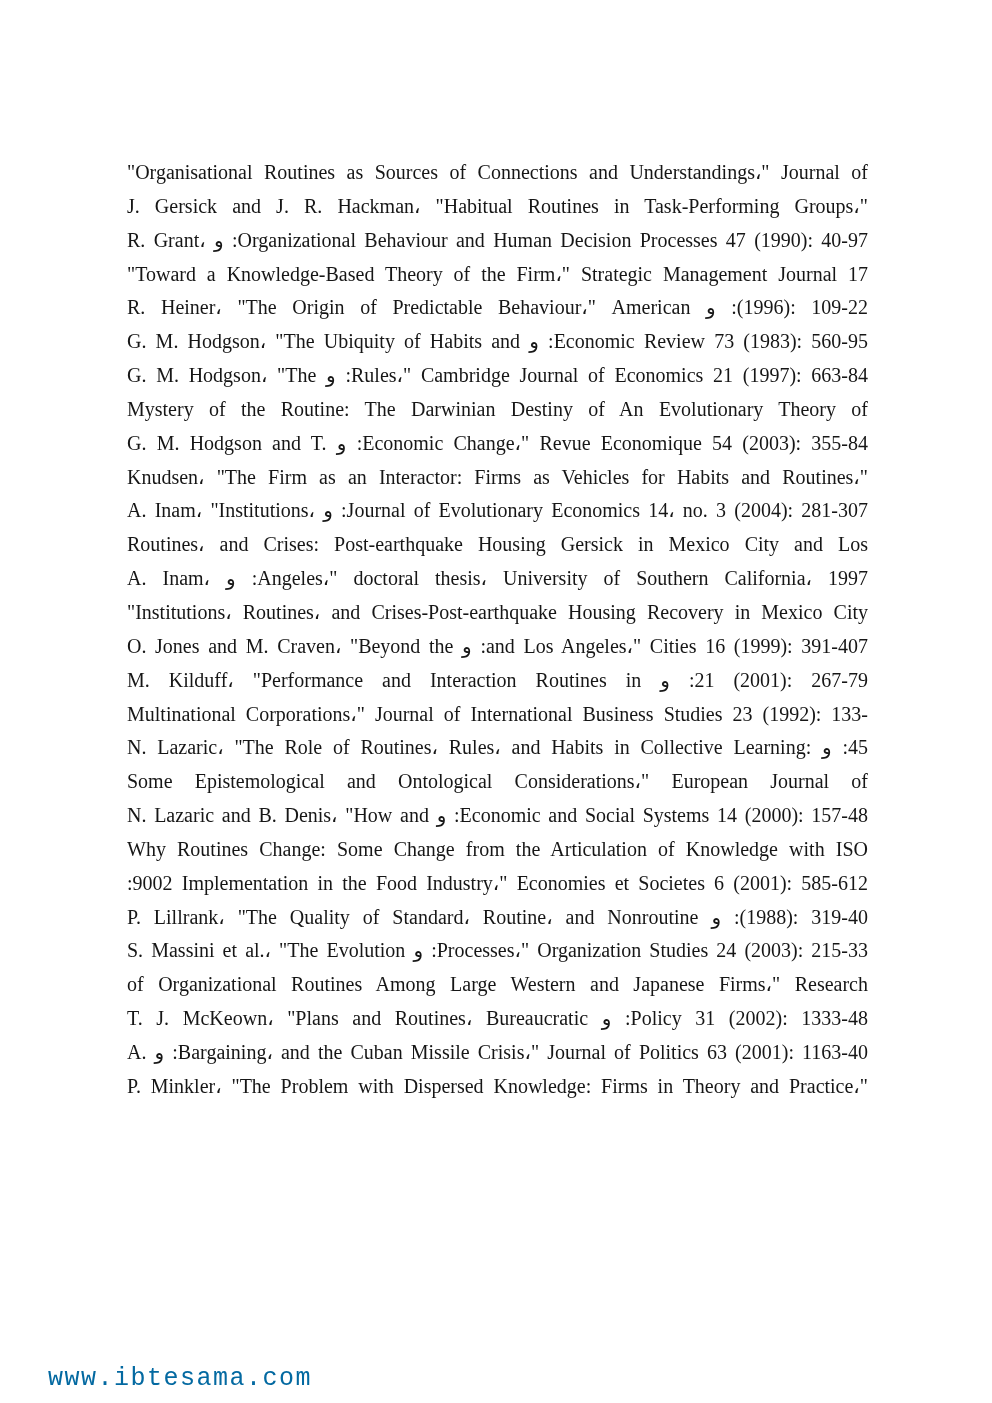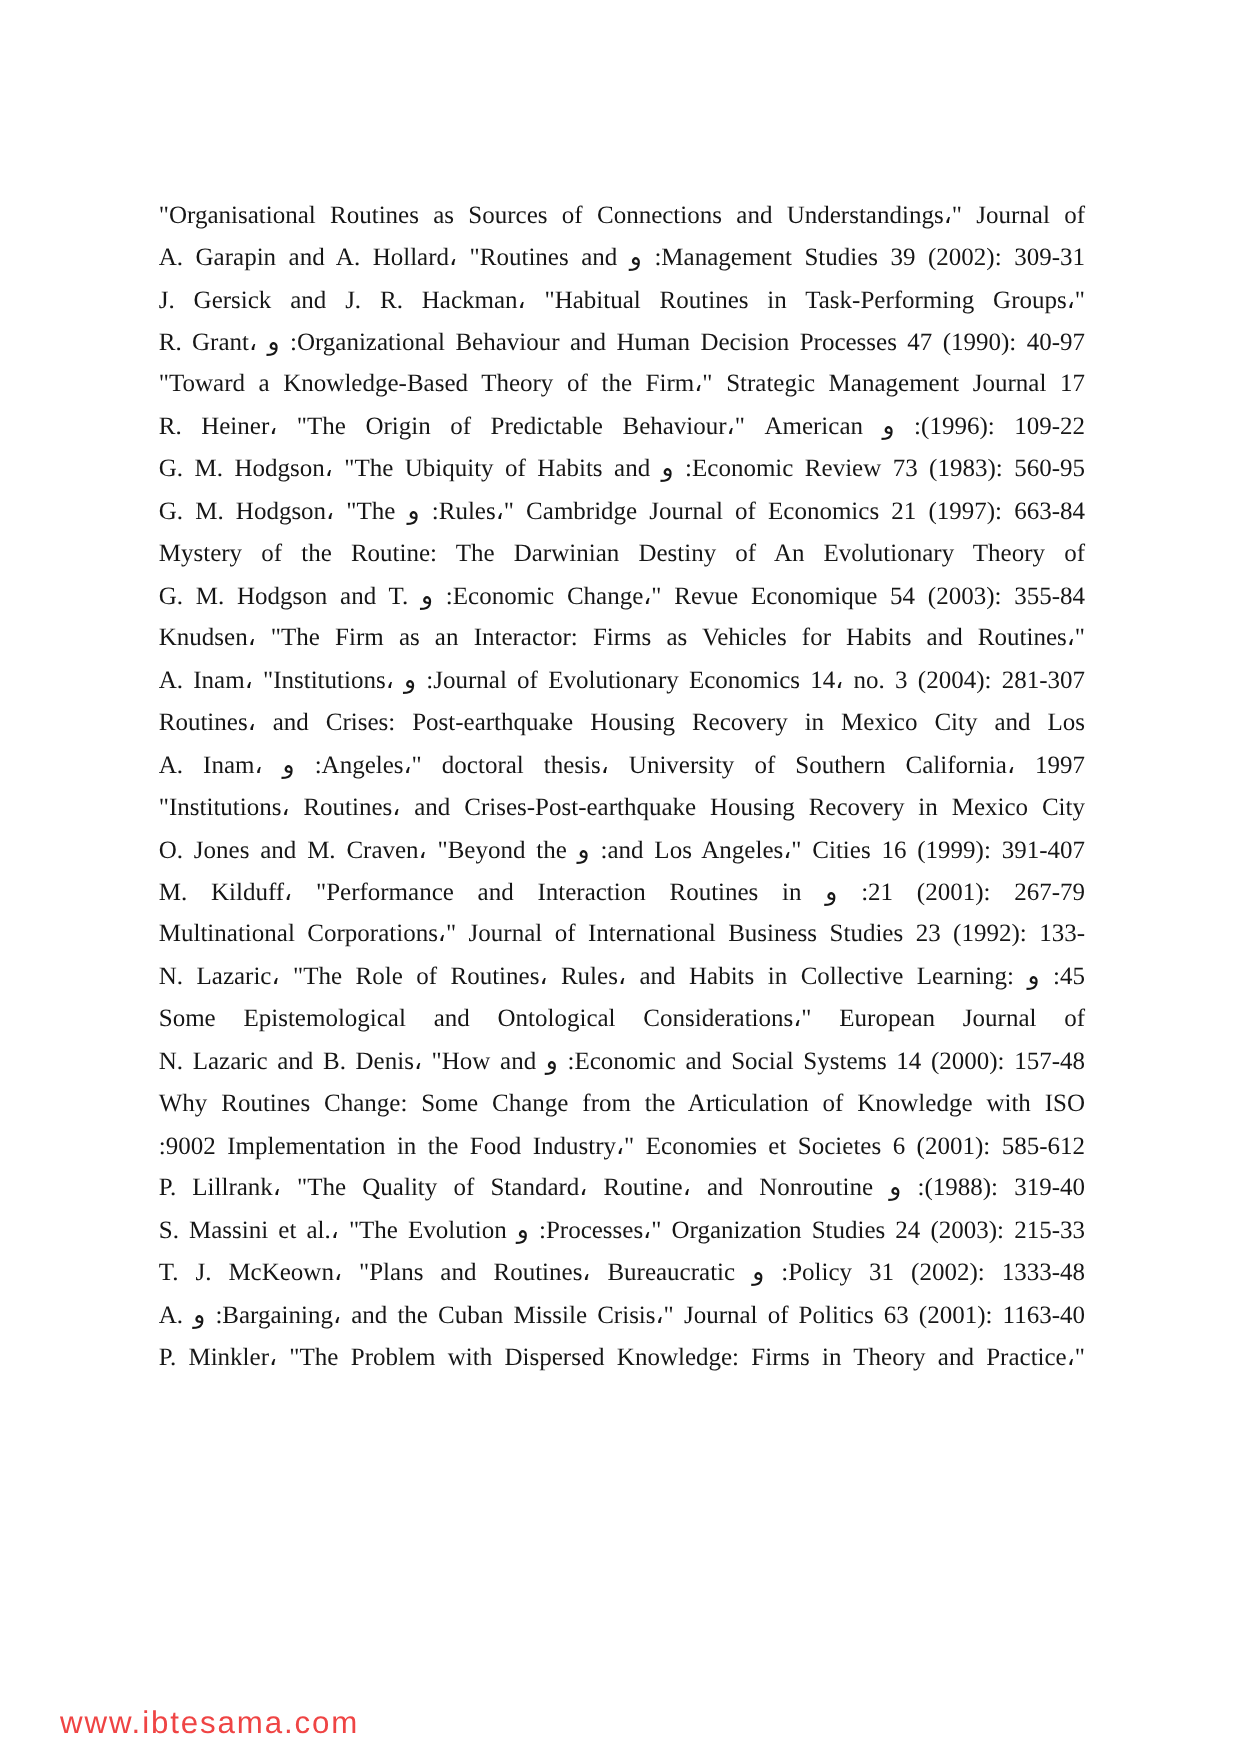--- a/index.html
+++ b/index.html
@@ -31,55 +31,55 @@
     text-align: justify;
     text-align-last: justify;
     -moz-text-align-last: justify;
     white-space: normal;
     overflow: visible;
   }
   .watermark {
     position: absolute;
     left: 48px;
     top: 1364px;
-    font-family: Liberation Sans, sans-serif;
+    font-family: Liberation Mono, monospace;
     font-size: 25px;
     letter-spacing: 1.5px;
-    color: #ef4444;
+    color: #0369a1;
     user-select: none;
   }
 </style>
 </head>
 <body>
 
 <div class="page">
   <div class="text-block" id="bibliography-lines">
       <div class="line">"Organisational Routines as Sources of Connections and Understandings،" Journal of</div>
-      <div class="line">A. Garapin and A. Hollard، "Routines and و‎ :Management Studies 39 (2002): 309-31</div>
       <div class="line">J. Gersick and J. R. Hackman، "Habitual Routines in Task-Performing Groups،"</div>
       <div class="line">R. Grant، و‎ :Organizational Behaviour and Human Decision Processes 47 (1990): 40-97</div>
       <div class="line">"Toward a Knowledge-Based Theory of the Firm،" Strategic Management Journal 17</div>
       <div class="line">R. Heiner، "The Origin of Predictable Behaviour،" American و‎ :(1996): 109-22</div>
       <div class="line">G. M. Hodgson، "The Ubiquity of Habits and و‎ :Economic Review 73 (1983): 560-95</div>
       <div class="line">G. M. Hodgson، "The و‎ :Rules،" Cambridge Journal of Economics 21 (1997): 663-84</div>
       <div class="line">Mystery of the Routine: The Darwinian Destiny of An Evolutionary Theory of</div>
       <div class="line">G. M. Hodgson and T. و‎ :Economic Change،" Revue Economique 54 (2003): 355-84</div>
       <div class="line">Knudsen، "The Firm as an Interactor: Firms as Vehicles for Habits and Routines،"</div>
       <div class="line">A. Inam، "Institutions، و‎ :Journal of Evolutionary Economics 14، no. 3 (2004): 281-307</div>
-      <div class="line">Routines، and Crises: Post-earthquake Housing Recovery in Mexico City and Los</div>
+      <div class="line">Routines، and Crises: Post-earthquake Housing Gersick in Mexico City and Los</div>
       <div class="line">A. Inam، و‎ :Angeles،" doctoral thesis، University of Southern California، 1997</div>
       <div class="line">"Institutions، Routines، and Crises-Post-earthquake Housing Recovery in Mexico City</div>
       <div class="line">O. Jones and M. Craven، "Beyond the و‎ :and Los Angeles،" Cities 16 (1999): 391-407</div>
       <div class="line">M. Kilduff، "Performance and Interaction Routines in و‎ :21 (2001): 267-79</div>
       <div class="line">Multinational Corporations،" Journal of International Business Studies 23 (1992): 133-</div>
       <div class="line">N. Lazaric، "The Role of Routines، Rules، and Habits in Collective Learning: و‎ :45</div>
       <div class="line">Some Epistemological and Ontological Considerations،" European Journal of</div>
       <div class="line">N. Lazaric and B. Denis، "How and و‎ :Economic and Social Systems 14 (2000): 157-48</div>
       <div class="line">Why Routines Change: Some Change from the Articulation of Knowledge with ISO</div>
       <div class="line">:9002 Implementation in the Food Industry،" Economies et Societes 6 (2001): 585-612</div>
       <div class="line">P. Lillrank، "The Quality of Standard، Routine، and Nonroutine و‎ :(1988): 319-40</div>
       <div class="line">S. Massini et al.، "The Evolution و‎ :Processes،" Organization Studies 24 (2003): 215-33</div>
+      <div class="line">of Organizational Routines Among Large Western and Japanese Firms،" Research</div>
       <div class="line">T. J. McKeown، "Plans and Routines، Bureaucratic و‎ :Policy 31 (2002): 1333-48</div>
       <div class="line">A. و‎ :Bargaining، and the Cuban Missile Crisis،" Journal of Politics 63 (2001): 1163-40</div>
       <div class="line">P. Minkler، "The Problem with Dispersed Knowledge: Firms in Theory and Practice،"</div>
     </div>
   <div class="watermark">www.ibtesama.com</div>
 </div>
 
 </body></html>

